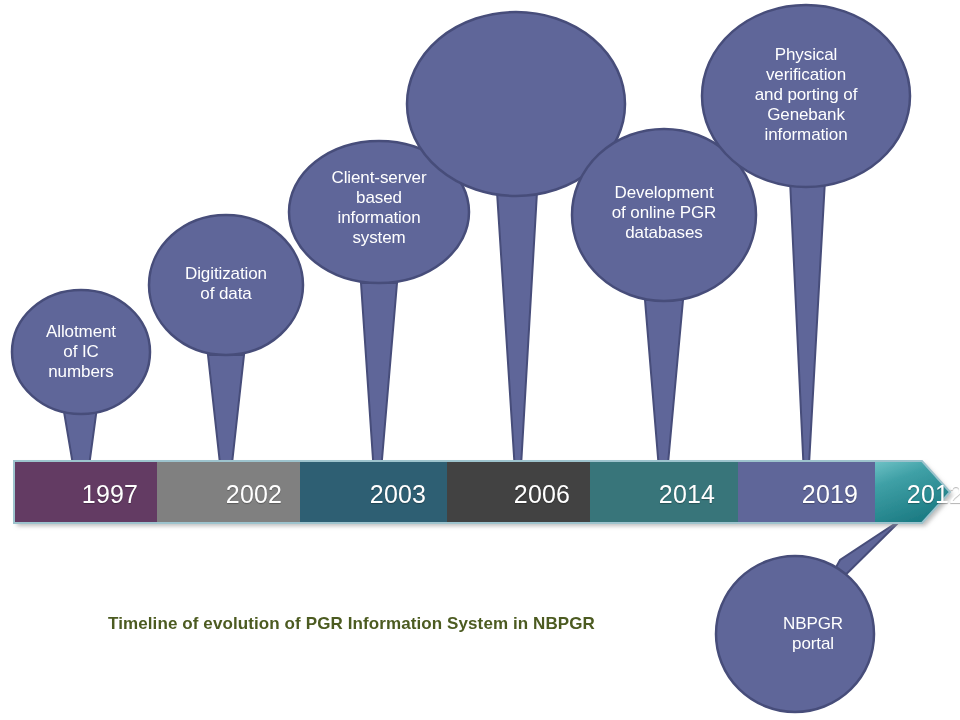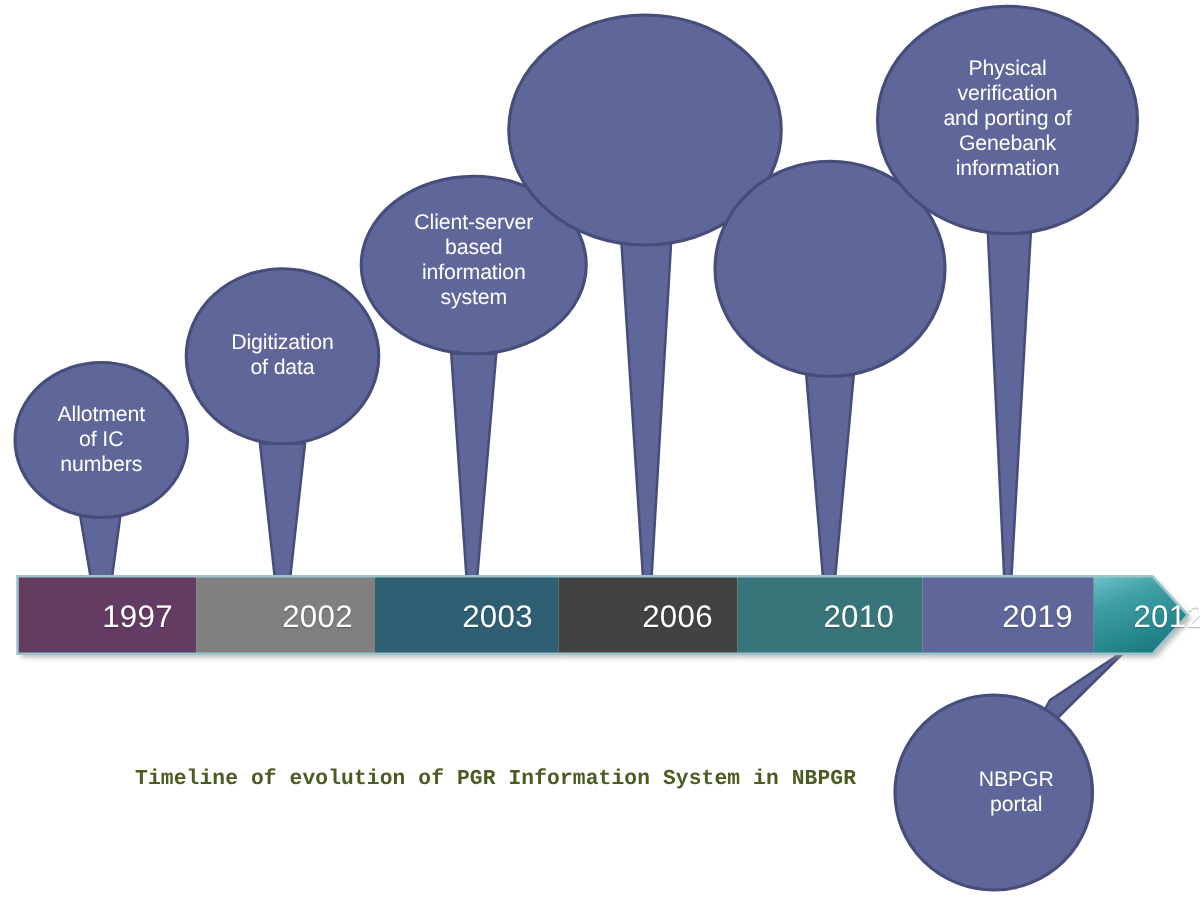--- a/index.html
+++ b/index.html
@@ -54,21 +54,21 @@
     pointer-events: none;
     margin-left: 24px;
   }
 
   
   #caption {
     position: absolute;
     left: 108px;
     top: 614px;
     color: #4c5b21;
-    font-family: Liberation Mono, monospace;
+    font-family: Liberation Sans, sans-serif;
     font-size: 17px;
     font-weight: bold;
     letter-spacing: 0.1px;
     white-space: nowrap;
   }
 </style>
 </head>
 <body>
 
 <div id="canvas">
@@ -143,33 +143,36 @@
 
   <div class="bubble-text" style="left:226px; top:284px; width:150px;">Digitization
 of data</div>
 
   <div class="bubble-text" style="left:379px; top:208px; width:170px;">Client-server
 based
 information
 system</div>
 
 
+  <div class="bubble-text" style="left:664px; top:213px; width:180px;">Development
+of online PGR
+databases</div>
 
   <div class="bubble-text" style="left:806px; top:95px; width:190px;">Physical
 verification
 and porting of
 Genebank
 information</div>
 
   <div class="bubble-text" style="left:793px; top:634px; width:150px;margin-left:20px;">NBPGR
 portal</div>
 
   <div class="year-label" style="left:86px;  top:494px;">1997</div>
   <div class="year-label" style="left:230px; top:494px;">2002</div>
   <div class="year-label" style="left:374px; top:494px;">2003</div>
   <div class="year-label" style="left:518px; top:494px;">2006</div>
-  <div class="year-label" style="left:663px; top:494px;">2010</div>
+  <div class="year-label" style="left:663px; top:494px;">2014</div>
   <div class="year-label" style="left:806px; top:494px;">2019</div>
   <div class="year-label" style="left:911px; top:494px;">2012</div>
 
   <div id="caption">Timeline of evolution of PGR Information System in NBPGR</div>
 
 </div>
 
 </body></html>

